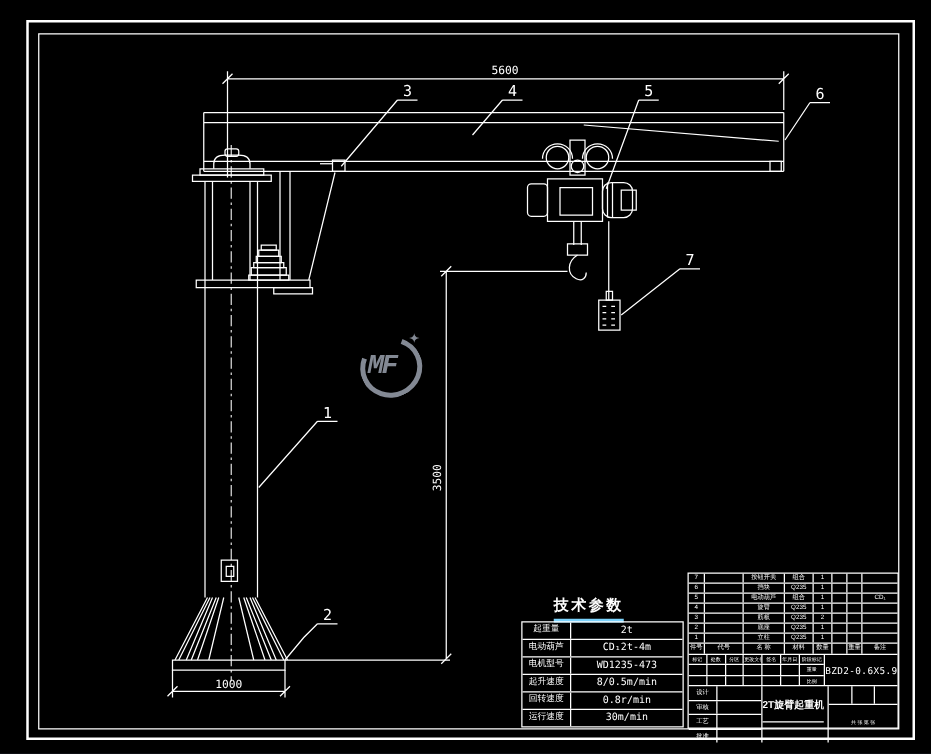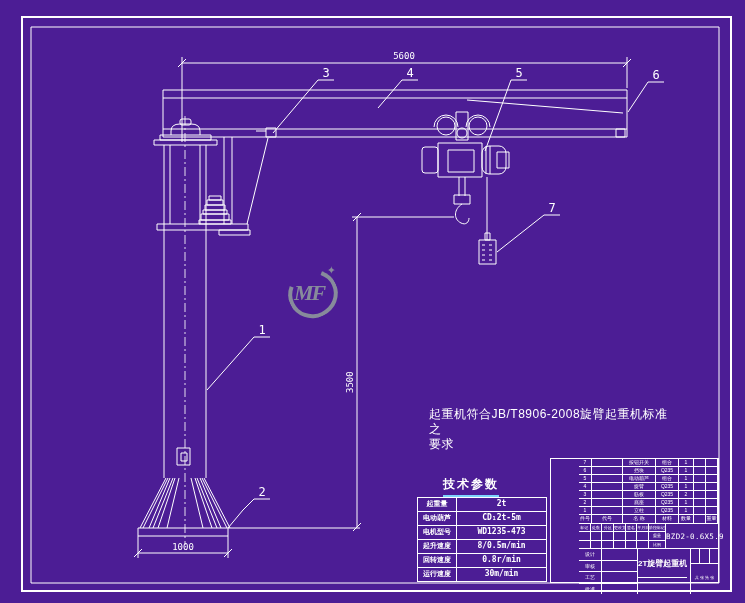--- a/index.html
+++ b/index.html
@@ -1,38 +1,38 @@
 <!DOCTYPE html>
 <html><head>
 <meta charset="utf-8">
 <style>
   html,body{margin:0;padding:0;background:#20252e;}
-  .stage{position:relative;width:745px;height:603px;background:#4c1d95;overflow:hidden;
+  .stage{position:relative;width:745px;height:603px;background:#000000;overflow:hidden;
          font-family:"Liberation Sans",sans-serif;color:#fff;}
   svg{position:absolute;left:0;top:0;}
   svg path,svg rect,svg line,svg circle,svg polyline{vector-effect:non-scaling-stroke;}
   .ln{stroke:#fff;fill:none;stroke-width:1;}
   .ln2{stroke:#fff;fill:none;stroke-width:2;}
   .cl{stroke:#fff;fill:none;stroke-width:1;stroke-dasharray:9 3 2 3;opacity:.85;}
   .dimtxt{fill:#fff;font-family:"DejaVu Sans Mono",monospace;font-size:9px;}
   .callout{fill:#fff;font-family:"DejaVu Sans Mono",monospace;font-size:12px;}
   .overlay{position:absolute;box-sizing:border-box;}
   
   .note{left:429px;top:407px;width:250px;font-size:12px;line-height:15px;
         font-family:"Liberation Sans",sans-serif;letter-spacing:.5px;}
   
   .tp-title{left:443px;top:476px;width:56px;text-align:center;font-size:12px;font-weight:bold;
             letter-spacing:2px;border-bottom:3px solid #7dd3fc;padding-bottom:2px;}
   .tp-table{left:417px;top:497px;width:130px;border:1px solid #fff;}
-  .tp-row{display:flex;height:13px;border-bottom:1px solid #fff;font-weight:bold;}
+  .tp-row{display:flex;height:13px;border-bottom:1px solid #fff;}
   .tp-row:last-child{border-bottom:none;}
   .tp-label{width:38px;border-right:1px solid #fff;font-size:7px;line-height:12px;text-align:center;overflow:hidden;white-space:nowrap;}
   .tp-value{flex:1;font-size:8px;line-height:12px;text-align:center;font-family:"DejaVu Sans Mono",monospace;overflow:hidden;white-space:nowrap;}
   
-  .tb{left:550px;top:458px;width:169px;height:125px;border:1px solid #fff;font-size:5px;padding-left:28px;}
+  .tb{left:550px;top:458px;width:169px;height:125px;border:1px solid #fff;font-size:5px;}
   .bom-row{display:flex;height:7px;border-bottom:1px solid #fff;line-height:6px;}
   .bom-row.hdr{height:8px;line-height:7px;font-size:5px;}
   .bom-c{border-right:1px solid #fff;overflow:hidden;text-align:center;white-space:nowrap;}
   .bom-c:last-child{border-right:none;}
   .c-no{width:12px;}.c-code{width:30px;}.c-name{width:32px;}.c-mat{width:22px;}
   .c-qty{width:14px;}.c-w1{width:11px;}.c-w2{width:11px;}.c-rm{flex:1;}
   .tb-mid{display:flex;height:24px;border-bottom:1px solid #fff;}
   .tb-mid-left{width:90px;border-right:1px solid #fff;display:flex;flex-direction:column;}
   .tb-mid-left .r{flex:1;display:flex;border-bottom:1px solid #fff;}
   .tb-mid-left .r:last-child{border-bottom:none;}
@@ -58,21 +58,21 @@
   .tb-right .r1 span{flex:1;border-right:1px solid #fff;font-size:4px;line-height:13px;text-align:center;overflow:hidden;}
   .tb-right .r1 span:last-child{border-right:none;}
   .tb-right .r2{flex:1;font-size:4px;text-align:center;line-height:28px;overflow:hidden;}
   
   .watermark{left:286px;top:266px;width:215px;height:62px;display:flex;align-items:flex-start;
              color:#8b919c;opacity:.95;}
   .wm-logo{position:relative;width:52px;height:52px;flex:none;}
   .wm-ring{position:absolute;left:2px;top:4px;width:42px;height:40px;border:4px solid #8b919c;
            border-radius:50%;border-top-color:transparent;transform:rotate(-25deg);}
   .wm-mf{position:absolute;left:8px;top:14px;font-size:22px;font-weight:bold;font-style:italic;
-         font-family:Liberation Serif, serif;letter-spacing:-2px;}
+         font-family:Liberation Mono, monospace;letter-spacing:-2px;}
   .wm-spark{position:absolute;right:2px;top:-2px;font-size:11px;}
   .wm-right{margin-left:6px;display:flex;flex-direction:column;}
   .wm-brand{font-size:32px;font-weight:bold;letter-spacing:10px;line-height:36px;white-space:nowrap;}
   .wm-url{font-size:15px;font-weight:bold;letter-spacing:2.5px;line-height:16px;
           font-family:"DejaVu Sans",sans-serif;}
 </style>
 </head>
 <body>
 
 <div class="stage">
@@ -174,34 +174,30 @@
       <text class="callout" x="410" y="77" text-anchor="middle">4</text>
       <path class="ln" d="M511,80 L485,151 M511,80 H527"></path>
       <text class="callout" x="519" y="77" text-anchor="middle">5</text>
       <path class="ln" d="M648,82 L628,112 M648,82 H664"></path>
       <text class="callout" x="656" y="79" text-anchor="middle">6</text>
       <path class="ln" d="M544,215 L497,252 M544,215 H560"></path>
       <text class="callout" x="552" y="212" text-anchor="middle">7</text>
     </g>
   </svg>
 
-  <div class="overlay note">
-    <div>起重机符合JB/T8906-2008旋臂起重机标准之</div>
-    <div>要求</div>
-  </div>
 
   <div class="overlay tp-title">技术参数</div>
   <div class="overlay tp-table">
     <div class="tp-row">
       <div class="tp-label">起重量</div>
       <div class="tp-value">2t</div>
     </div>
     <div class="tp-row">
       <div class="tp-label">电动葫芦</div>
-      <div class="tp-value">CD₁2t-5m</div>
+      <div class="tp-value">CD₁2t-4m</div>
     </div>
     <div class="tp-row">
       <div class="tp-label">电机型号</div>
       <div class="tp-value">WD1235-473</div>
     </div>
     <div class="tp-row">
       <div class="tp-label">起升速度</div>
       <div class="tp-value">8/0.5m/min</div>
     </div>
     <div class="tp-row">

